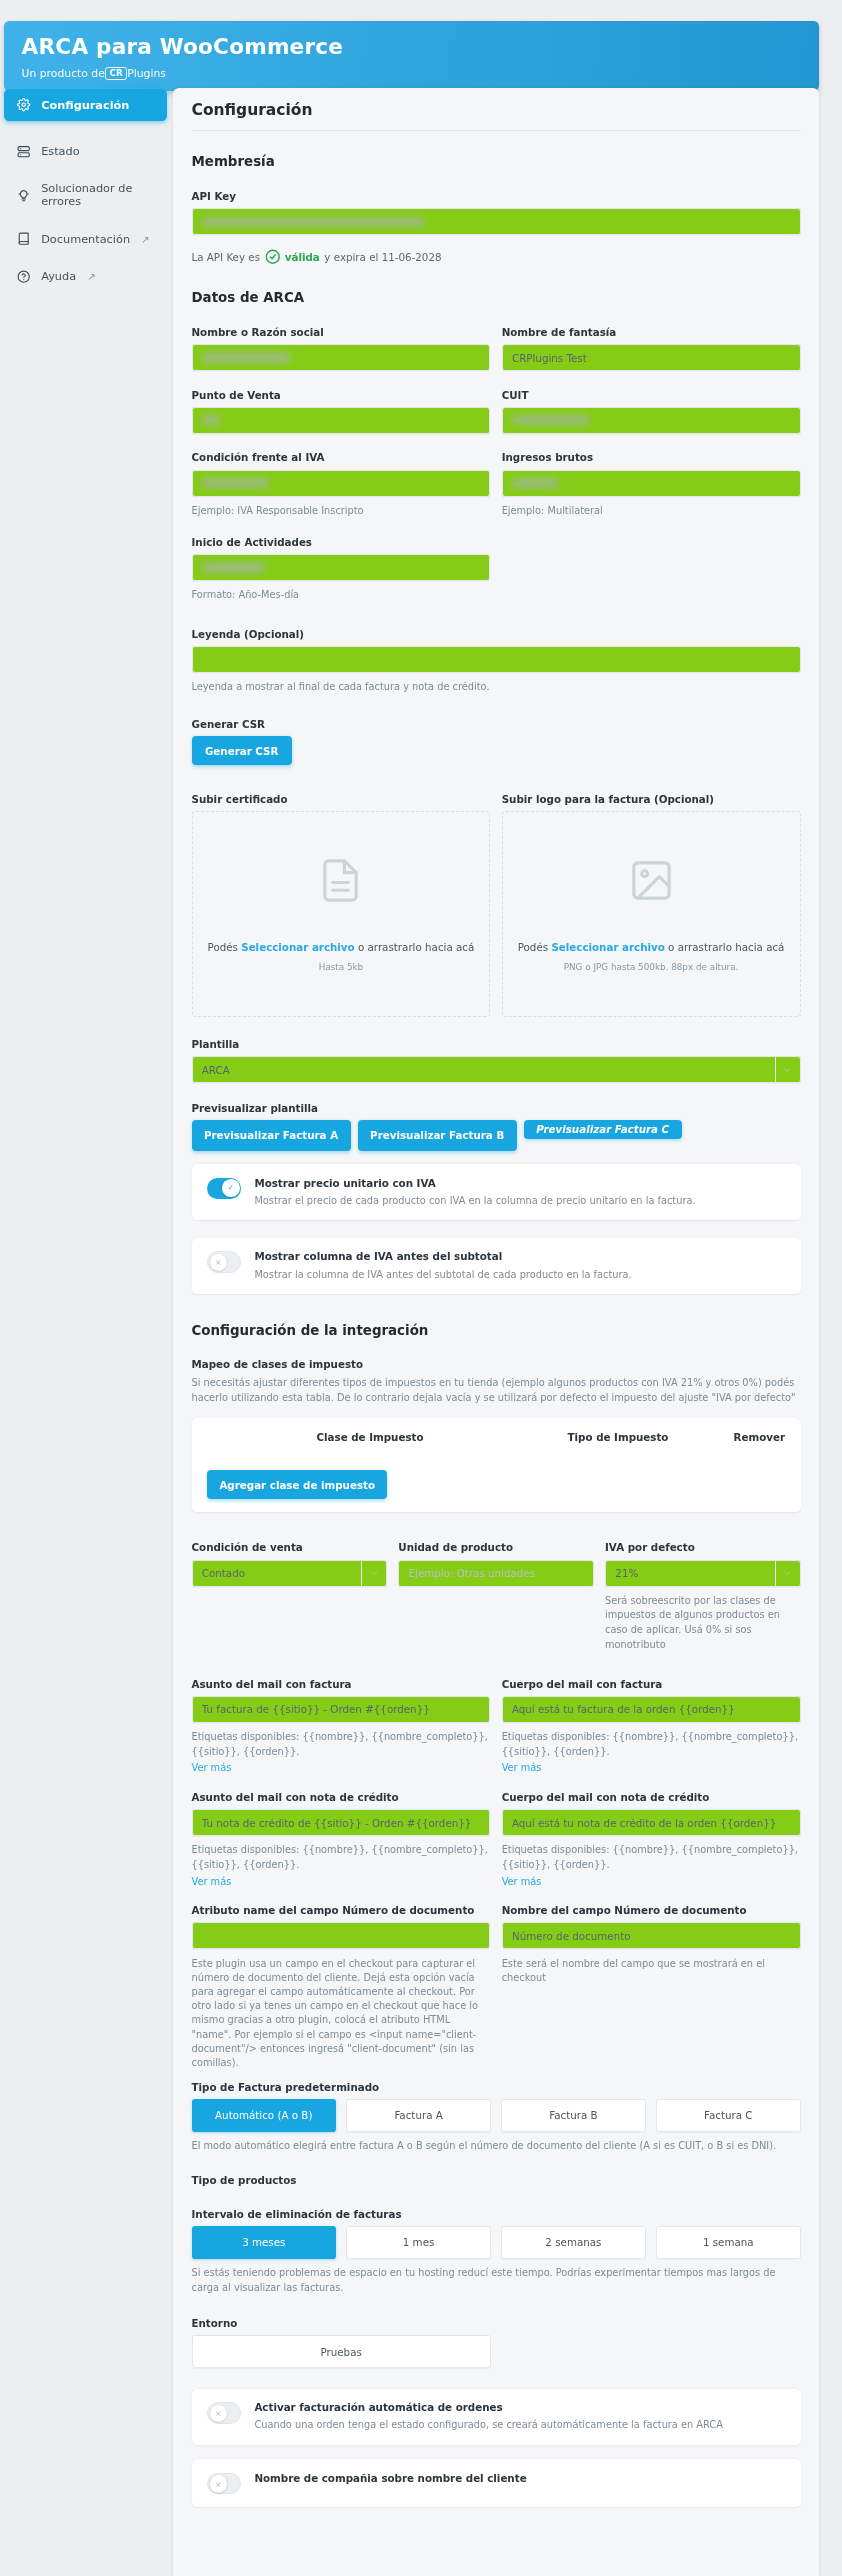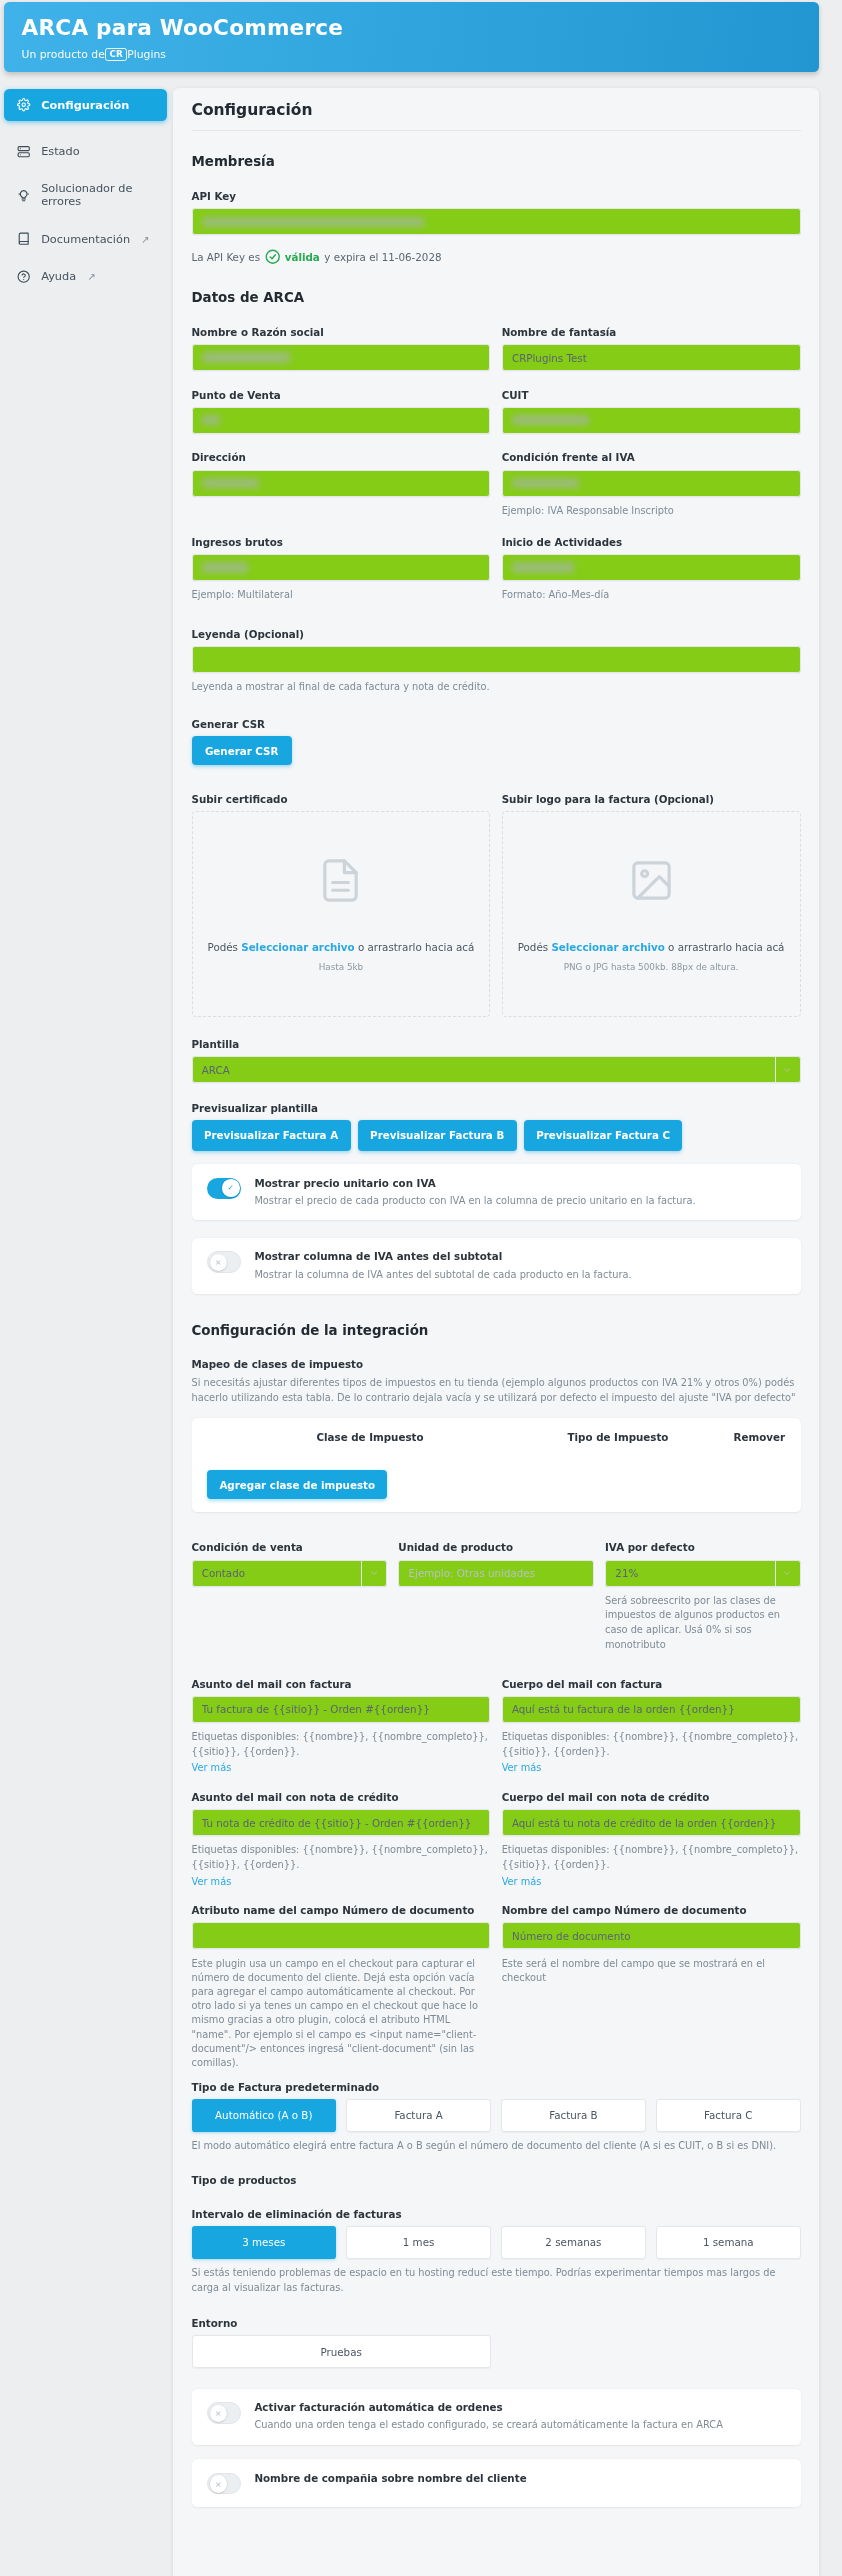--- a/index.html
+++ b/index.html
@@ -7,21 +7,21 @@
   body {
     position: relative;
     background: #eceef0;
     font-family: "DejaVu Sans", "Liberation Sans", sans-serif;
     color: #2c343c;
   }
   svg { display:block; }
 
   
   .header {
-    position:absolute; left:4.1px; top:2px; width:815px; height:70px;
+    position:absolute; left:4.1px; top:21px; width:815px; height:70px;
     border-radius:5.2px; padding:13.4px 17.5px;
     background: linear-gradient(97deg, #3fb3e9 0%, #2a9fd8 70%, #2196d0 100%);
     box-shadow: 0 2.1px 5.2px rgba(0,0,0,.18);
     color:#fff;
   }
   .header h1 { font-size:21.6px; font-weight:700; letter-spacing:0.2px; }
   .header .sub { margin-top:7.2px; font-size:10.8px; display:flex; align-items:center; gap:0; opacity:.97; }
   .badge-cr { border:1px solid rgba(255,255,255,.95); border-radius:2.6px; padding:0.5px 3.6px 1px; font-size:8.8px; font-weight:700; }
 
   
@@ -221,26 +221,20 @@
     <div>
       <div class="f-label">Punto de Venta</div>
       <div class="input">
           <span class="redact" style="width:18.5px;"></span>
         </div>
     </div>
     <div>
       <div class="f-label">CUIT</div>
       <div class="input">
           <span class="redact" style="width:77px;"></span>
-        </div>
-    </div>
-    <div>
-      <div class="f-label">Dirección</div>
-      <div class="input">
-          <span class="redact" style="width:57px;"></span>
         </div>
     </div>
     <div>
       <div class="f-label">Condición frente al IVA</div>
       <div class="input">
           <span class="redact" style="width:67px;"></span>
         </div>
       <div class="hint">Ejemplo: IVA Responsable Inscripto</div>
     </div>
     <div>
@@ -314,21 +308,21 @@
         <svg width="10.3" height="10.3" viewBox="0 0 24 24" fill="none" stroke-width="2" stroke-linecap="round" stroke-linejoin="round">
           <polyline points="6 9 12 15 18 9"></polyline>
         </svg>
       </span>
   </div>
 
   <div class="f-label" style="margin-top:18.5px;">Previsualizar plantilla</div>
   <div style="display:flex; gap:7.2px;">
     <button class="btn-blue" style="height:31px; padding:0 12.4px;">Previsualizar Factura A</button>
     <button class="btn-blue" style="height:31px; padding:0 12.4px;">Previsualizar Factura B</button>
-    <button class="btn-blue" style="height:31px; padding:0 12.4px;">Previsualizar Factura C</button>
+    <button class="btn-blue" style="height:19px; padding:0 12.4px;font-style:italic;">Previsualizar Factura C</button>
   </div>
 
   <div class="toggle-card" style="margin-top:13.4px;">
     <div class="switch on">
         <div class="knob">✓</div>
       </div>
     <div>
       <div class="t-title">Mostrar precio unitario con IVA</div>
       <div class="t-desc">Mostrar el precio de cada producto con IVA en la columna de precio unitario en la factura.</div>
     </div>

